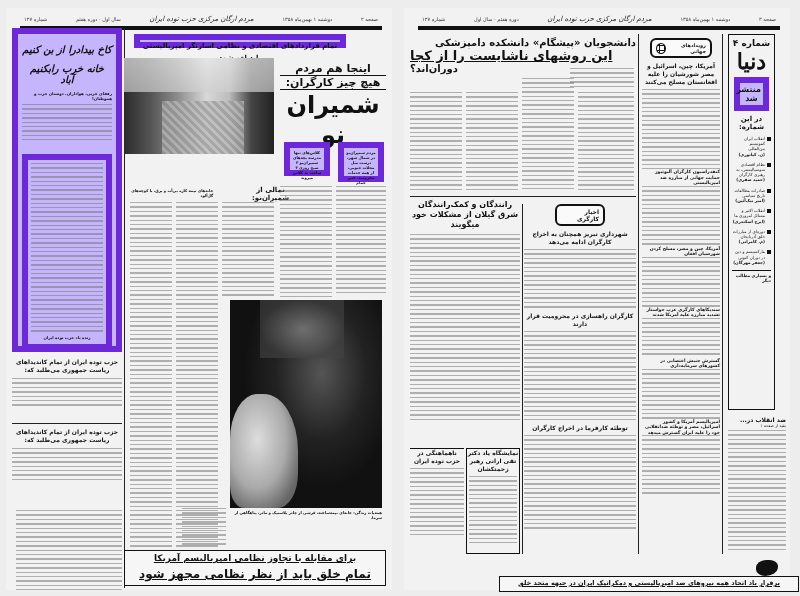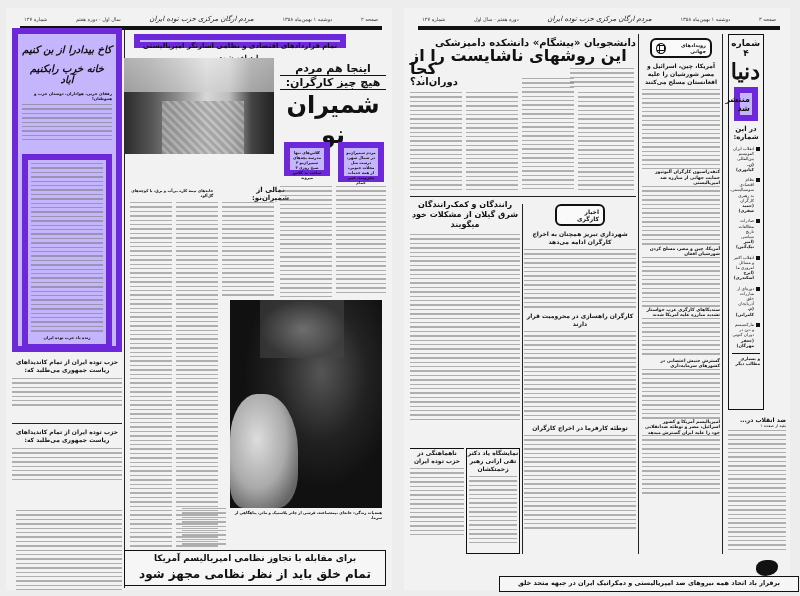--- a/index.html
+++ b/index.html
@@ -26,21 +26,21 @@
       radial-gradient(ellipse at 60% 35%, #555 0%, #222 35%, #111 60%),
       #111; }
   .photo2::before { content:""; position:absolute; left:0; top:45%; width:45%; height:55%; background: radial-gradient(ellipse at 40% 40%, #ddd 0%, #aaa 50%, #666 80%); border-radius: 40% 50% 30% 20%; }
   .photo2::after { content:""; position:absolute; left:20%; top:0; width:55%; height:28%; background: radial-gradient(ellipse, #999 0%, #444 70%); opacity:.6; }
   .calli { font-family: "DejaVu Serif", serif; font-style: italic; font-weight: bold; text-align: center; color: #111; }
   .badge { border: 2px solid #111; border-radius: 6px; display: flex; align-items: center; justify-content: center; gap: 3px; font-weight: bold; font-size: 7px; padding: 2px 4px; background: #fafafa; }
   .globe { width: 11px; height: 11px; border: 1.5px solid #111; border-radius: 50%; background: repeating-linear-gradient(0deg, transparent 0 2px, #111 2px 2.6px), repeating-linear-gradient(90deg, transparent 0 2px, #111 2px 2.6px); }
   .toc-item { font-size: 4.2px; line-height: 5.2px; margin-bottom: 5px; display: flex; gap: 2px; }
   .toc-item .sq { width: 4px; height: 4px; background: #111; flex: 0 0 4px; margin-top: 1px; }
   .toc-item .author { font-weight: bold; display: block; }
-  .bottom-banner { position: absolute; border: 1.5px solid #111; background: #f6f6f6; text-align: center; font-weight: bold; }
+  .bottom-banner { position: absolute; border: 1.5px solid #111; background: #f6f6f6; text-align: center; font-weight: bold; text-decoration: underline; }
   .blot { position: absolute; background: #111; border-radius: 50% 40% 60% 45%; }
 </style>
 </head>
 <body>
 
 <div class="page left">
   <div class="masthead" style="direction:rtl;">
     <span>صفحه ۲</span>
     <span>دوشنبه ۱ بهمن‌ماه ۱۳۵۸</span>
     <span class="brand">مردم ارگان مرکزی حزب توده ایران</span>
@@ -138,21 +138,21 @@
 
 <div class="page right">
   <div class="masthead">
     <span>صفحه ۳</span>
     <span>دوشنبه ۱ بهمن‌ماه ۱۳۵۸</span>
     <span class="brand">مردم ارگان مرکزی حزب توده ایران</span>
     <span>دوره هفتم - سال اول</span>
     <span>شماره ۱۲۷</span>
   </div>
 
-  <div class="abs" style="left:324px; top:26px; width:36px; height:376px; border:1.5px solid #111; padding:3px; text-align:center;">
+  <div class="abs" style="left:324px; top:26px; width:47px; height:376px; border:1.5px solid #111; padding:3px; text-align:center;">
     <div class="hl" style="font-size:9px;">شماره ۴</div>
     <div class="calli" style="font-size:22px; line-height:26px; font-style:normal;">دنیا</div>
     <div class="boxed hl" style="font-size:8px; padding:2px; margin:3px 2px;">منتشر شد</div>
     <div class="hl" style="font-size:7px; margin:4px 0 5px;">در این شماره:</div>
     <div style="text-align:right;">
       <div class="toc-item">
           <span class="sq"></span>
           <span><span>انقلاب ایران کمونیسم بین‌المللی</span><span class="author">(ن. کیانوری)</span></span>
         </div>
       <div class="toc-item">
@@ -218,21 +218,21 @@
     <div class="hl" style="font-size:4.5px; line-height:5.5px; text-align:right;">امپریالیسم آمریکا و کشور اسرائیل، مصر و توطئه ضدانقلابی خود را علیه ایران گسترش میدهد</div>
     <div class="col-text" style="height:60px;">
         <span class="filler"></span>
       </div>
   </div>
 
   <div class="rule-v" style="left:234px; top:26px; height:520px;"></div>
 
   <div class="abs" style="left:6px; top:28px; width:226px; text-align:right;">
     <div class="hl" style="font-size:10px; line-height:13px; text-align:right;">دانشجویان «پیشگام» دانشکده دامپزشکی</div>
-    <div class="hl" style="font-size:16px; line-height:13px; text-align:left;">این روشهای ناشایست را از کجا</div>
+    <div class="hl" style="font-size:13px; line-height:13px; text-align:left;text-decoration:underline;">این روشهای ناشایست را از کجا</div>
     <div class="hl" style="font-size:10px; line-height:13px; text-align:left;">دوران‌اند؟</div>
   </div>
   <div class="abs col-text" style="left:166px; top:60px; width:64px; height:20px;">
       <span class="filler"></span>
     </div>
   <div class="abs col-text" style="left:6px; top:84px; width:52px; height:100px;">
       <span class="filler"></span>
     </div>
   <div class="abs col-text" style="left:62px; top:84px; width:52px; height:100px;">
       <span class="filler"></span>

